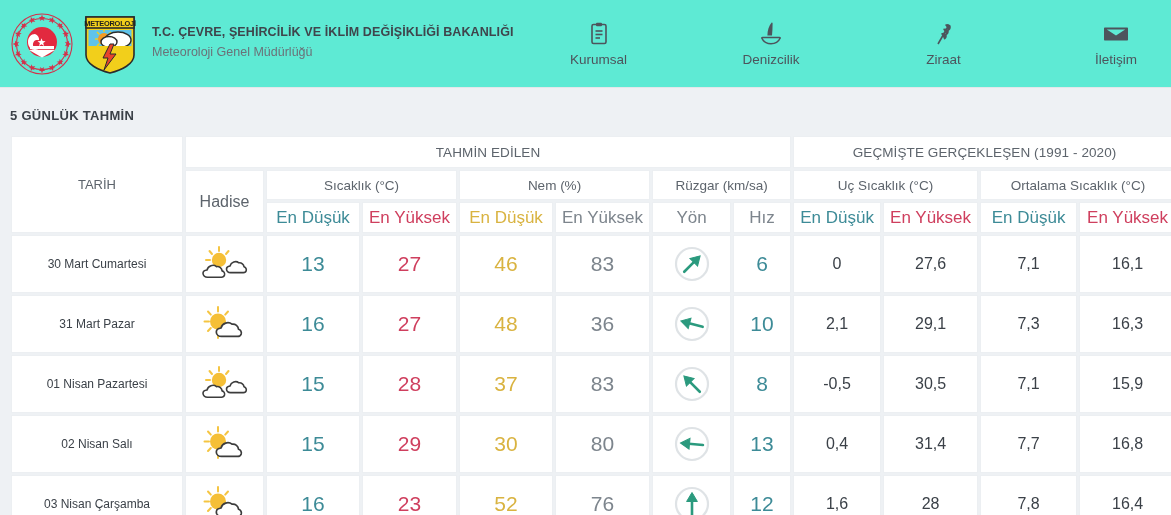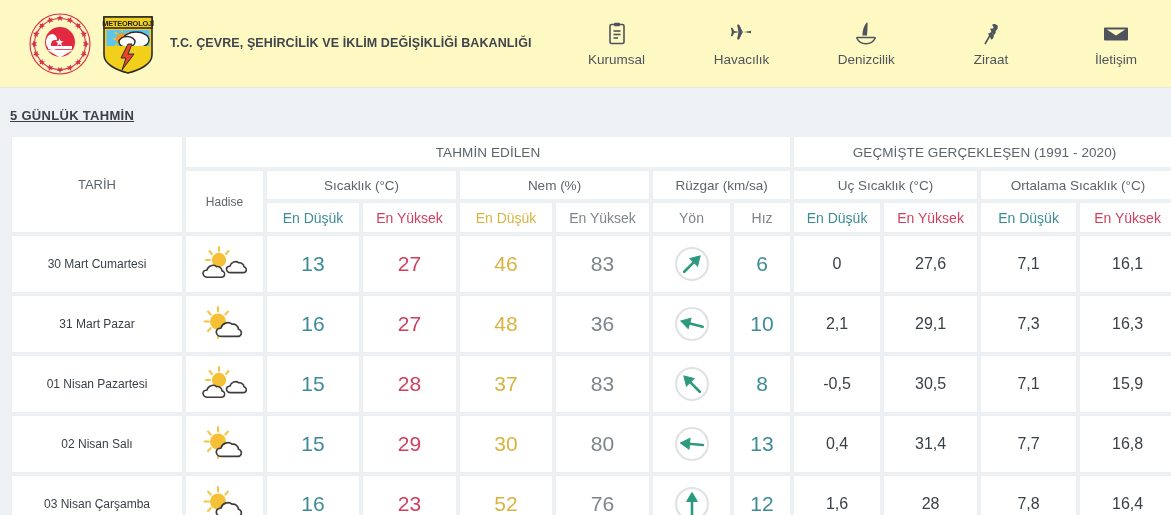--- a/index.html
+++ b/index.html
@@ -5,25 +5,25 @@
   html,body{margin:0;padding:0;}
   body{
     width:1171px;height:515px;
     background:#eef1f4;
     font-family:"Liberation Sans", sans-serif;
     overflow:hidden;
     color:#4a4f55;
   }
   
   .site-header{
-    background:#fef9c3;
+    background:#5eead4;
     height:88px;
     display:flex;
     align-items:center;
-    padding:0 0 0 28px;
+    padding:0 0 0 10px;
     box-sizing:border-box;
     border-bottom:1px solid #e3e7ea;
   }
   .brand{display:flex;align-items:center;gap:10px;}
   .emblem{width:64px;height:64px;flex:0 0 64px;}
   .met-logo{width:52px;height:62px;flex:0 0 52px;}
   .brand-text{margin-left:6px;}
   .brand-line1{
     font-size:12.5px;font-weight:600;color:#3f454c;letter-spacing:.1px;
     line-height:1.25;white-space:nowrap;
@@ -39,21 +39,20 @@
     display:flex;flex-direction:column;align-items:center;justify-content:flex-start;
     gap:5px;cursor:pointer;padding:0 6px;min-width:62px;
   }
   .nav-ico{height:26px;display:flex;align-items:center;justify-content:center;color:#4d545c;}
   .nav-label{font-size:13.5px;color:#4d545c;white-space:nowrap;}
 
   
   .section-title{
     font-size:13px;font-weight:700;color:#3b4148;letter-spacing:.3px;
     padding:20px 0 11px 10px;
-    text-decoration:underline;
   }
 
   
   .table-wrap{padding:0 9px;}
   table.fc{
     width:1153px;border-collapse:separate;border-spacing:2px;
     table-layout:fixed;background:transparent;
   }
   table.fc th, table.fc td{
     background:#ffffff;
@@ -63,24 +62,24 @@
     vertical-align:middle;
     padding:0;
   }
   th.grp{
     font-size:13.5px;color:#5d646c;height:30px;letter-spacing:.1px;
   }
   th.sub{
     font-size:13.5px;color:#5d646c;height:28px;
   }
   th.leaf{
-    font-size:14px;height:29px;
+    font-size:17px;height:29px;
   }
   th.tarih{font-size:13px;color:#5d646c;}
-  th.hadise{font-size:12px;color:#5d646c;}
+  th.hadise{font-size:16px;color:#5d646c;}
   td{height:56px;}
   .c-teal{color:#3d8b97;}
   .c-red{color:#cf3f5e;}
   .c-gold{color:#d9b340;}
   .c-gray{color:#7d858d;}
   .val{font-size:21px;}
   .val-sm{font-size:16px;color:#3b4148;}
   .date-cell{font-size:12px;color:#3b4148;}
   .wind-dir{display:flex;align-items:center;justify-content:center;}
   .hadise-cell{line-height:0;}
@@ -140,48 +139,41 @@
         </g>
         <ellipse cx="34" cy="27" rx="13" ry="8" fill="#ffffff" stroke="#2b2b2b" stroke-width="1.4"></ellipse>
         <ellipse cx="25" cy="29" rx="8" ry="5.5" fill="#ffffff" stroke="#2b2b2b" stroke-width="1.4"></ellipse>
         <path d="M4.5 33h43v9c0 7-10 12-21.5 15C14.5 54 4.5 49 4.5 42z" fill="#f2cf1b"></path>
         <polygon points="26,31 19,45 24,45 20,57 32,41 26,41 30,31" fill="#e8452c" stroke="#2b2b2b" stroke-width="1"></polygon>
       </svg>
     </span>
 
     <div class="brand-text">
       <div class="brand-line1">T.C. ÇEVRE, ŞEHİRCİLİK VE İKLİM DEĞİŞİKLİĞİ BAKANLIĞI</div>
+      <div class="brand-line2">Meteoroloji Genel Müdürlüğü</div>
     </div>
   </div>
 
   <nav class="mainnav">
 
     <div class="nav-item">
       <span class="nav-ico">
         <svg width="20" height="24" viewBox="0 0 20 24" fill="none" stroke="currentColor" stroke-width="1.6">
           <rect x="3" y="2.5" width="14" height="19" rx="1.6"></rect>
           <rect x="7" y="0.8" width="6" height="3.4" rx="1" fill="currentColor" stroke="none"></rect>
           <line x1="6.5" y1="9" x2="13.5" y2="9"></line>
             <line x1="6.5" y1="12.5" x2="13.5" y2="12.5"></line>
           <line x1="6.5" y1="16" x2="11" y2="16"></line>
         </svg>
       </span>
       <span class="nav-label">Kurumsal</span>
     </div>
 
 
 
-    <div class="nav-item">
-      <span class="nav-ico">
-        <svg width="24" height="24" viewBox="0 0 24 24" fill="currentColor">
-          <path d="M22 11.2l-8.4-1.5 -3.2-6.6c-.2-.4-.5-.6-.9-.6h-.6c-.5 0-.8.5-.7 1l1.3 6.2-4.4-.8-1.3-2.6c-.1-.3-.4-.5-.7-.5h-.5c-.4 0-.7.4-.6.8l.8 3.4-.8 3.4c-.1.4.2.8.6.8h.5c.3 0 .6-.2.7-.5l1.3-2.6 4.4-.8-1.3 6.2c-.1.5.2 1 .7 1h.6c.4 0 .7-.2.9-.6l3.2-6.6 8.4-1.5c.4-.1.4-.9 0-1z"></path>
-        </svg>
-      </span>
-      <span class="nav-label">Havacılık</span>
-    </div>
 
     <div class="nav-item">
       <span class="nav-ico">
         <svg width="22" height="24" viewBox="0 0 22 24" fill="currentColor">
           <path d="M12.6 1.2c0-.6-.7-.9-1.1-.4C9 3.6 7.4 8.4 7.4 13.6h4.6c.4-4 .6-8.4.6-12.4z"></path>
           <path d="M2.5 15.4h17c.5 0 .8.5.6.9-1.2 2.6-4.3 5.5-9.1 5.5S3.1 18.9 1.9 16.3c-.2-.4.1-.9.6-.9z" fill="none" stroke="currentColor" stroke-width="1.5"></path>
         </svg>
       </span>
       <span class="nav-label">Denizcilik</span>
     </div>

